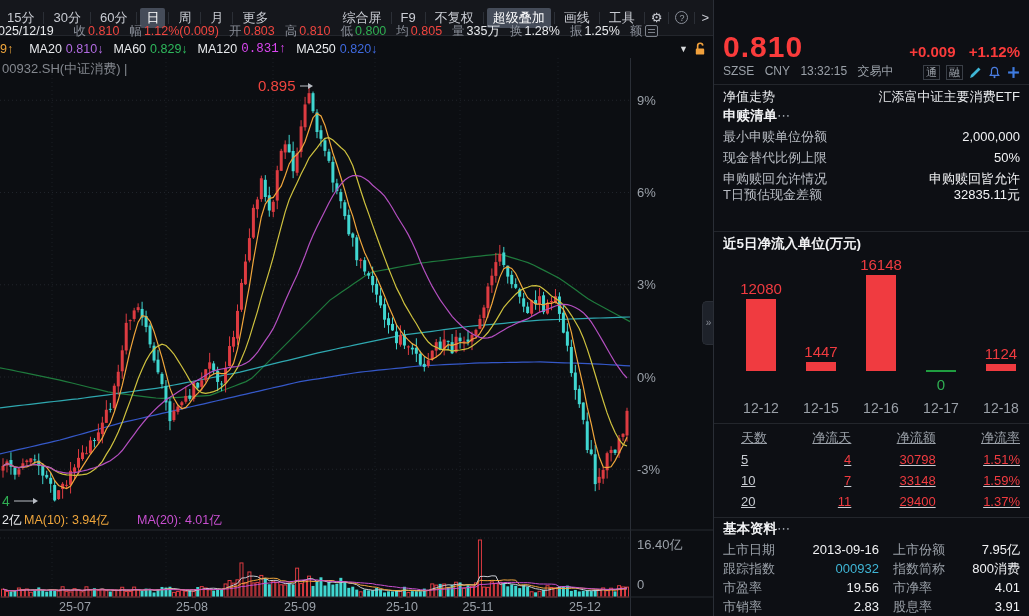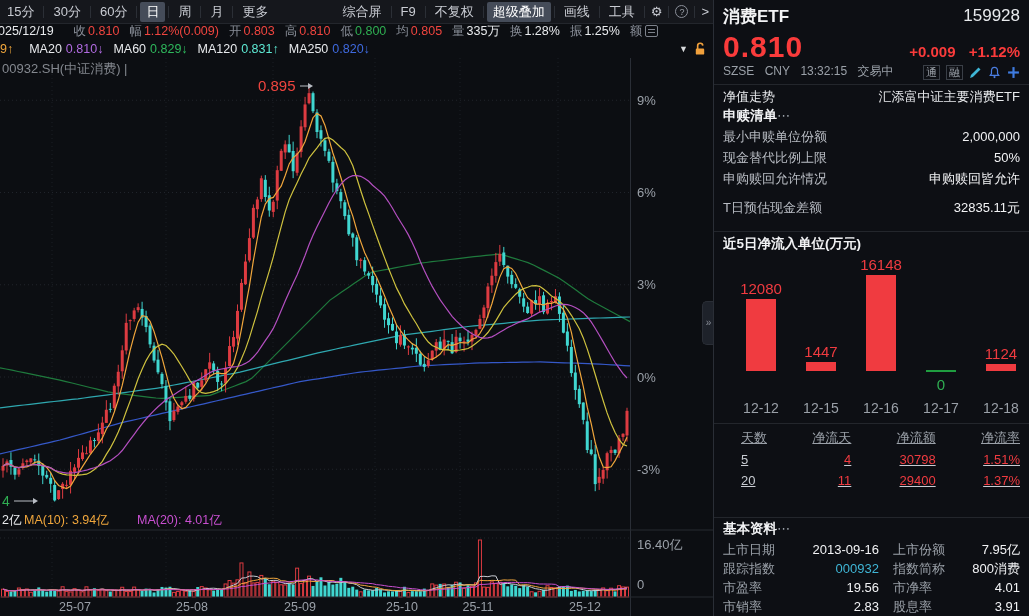--- a/index.html
+++ b/index.html
@@ -1,21 +1,21 @@
 <!DOCTYPE html>
 <html><head>
 <meta charset="utf-8">
 <style>
   html,body{margin:0;padding:0;background:#000;}
   *{box-sizing:border-box;}
   .app{position:relative;width:1029px;height:616px;background:#0c0e12;overflow:hidden;
        font-family:"Liberation Sans","DejaVu Sans",sans-serif;color:#c9ccd3;
        -webkit-font-smoothing:antialiased;}
   
-  .toolbar{position:absolute;left:0;top:0;width:713px;height:24px;background:#15171c;
+  .toolbar{position:absolute;left:0;top:0;width:713px;height:36px;background:#15171c;
            border-bottom:1px solid #23262c;display:flex;align-items:center;
            justify-content:space-between;font-size:13px;}
   .tgroup{display:flex;align-items:center;height:22px;}
   .titem{padding:1px 6px;margin:0 1px;color:#c9ccd3;white-space:nowrap;cursor:default;border-radius:2px;}
   .titem.active{background:#454c59;color:#fff;}
   .tsep{width:1px;height:12px;background:#2b2f36;margin:0 2px;}
   .ticon{margin:0 4px;color:#c9ccd3;}
   .help-circle{display:inline-flex;width:13px;height:13px;border:1px solid #8a8f99;border-radius:50%;
                align-items:center;justify-content:center;font-size:9px;color:#9aa0a8;margin:0 4px;}
   
@@ -159,21 +159,21 @@
   </div>
 
   <div class="marow">
     <span class="matrunc">9↑</span>
     <span id="maitems" style="display:flex;align-items:center;">
         <span class="malbl">MA20</span>
         <span class="maval" style="color: rgb(176, 106, 224);">0.810↓</span>
         <span class="malbl">MA60</span>
         <span class="maval" style="color: rgb(46, 184, 92);">0.829↓</span>
         <span class="malbl">MA120</span>
-        <span class="maval" style="color: #5eead4;">0.831↑</span>
+        <span class="maval" style="color: #d946ef; font-family: Liberation Mono, monospace;">0.831↑</span>
         <span class="malbl">MA250</span>
         <span class="maval" style="color: rgb(63, 106, 224);">0.820↓</span>
       </span>
     <span class="marange">
       <span class="tri">▼</span>
       <svg width="14" height="14" viewBox="0 0 12 12" style="margin-left:5px">
         <path d="M4 6 V3.4 A2.2 2.2 0 0 1 8.4 3.1" fill="none" stroke="#f0a03c" stroke-width="1.4"></path>
         <rect x="2.4" y="5.6" width="7.2" height="5.2" rx="1" fill="#f0a03c"></rect>
       </svg>
     </span>
@@ -699,24 +699,20 @@
       <line x1="300" y1="86" x2="308" y2="86" stroke="#b9bdc4"></line>
       <polygon points="308,83 313,86 308,89" fill="#b9bdc4"></polygon>
       <text x="2" y="506" fill="#2fae52" font-size="14" text-anchor="start">4</text>
       <line x1="14" y1="501" x2="33" y2="501" stroke="#b9bdc4"></line>
       <polygon points="33,498 38,501 33,504" fill="#b9bdc4"></polygon>
     </svg>
 
   <div class="handle">»</div>
 
   <div class="panel">
-    <div class="abs p-head">
-      <span class="p-name">消费ETF</span>
-      <span class="p-code">159928</span>
-    </div>
     <div class="abs p-price">
       <span class="p-last">0.810</span>
       <span class="p-chg">
         <span>+0.009</span>
         <span>+1.12%</span>
       </span>
     </div>
     <div class="abs p-status">
       <span class="stleft">
         <span>SZSE</span>
@@ -756,21 +752,21 @@
       <span class="v">2,000,000</span>
     </div>
     <div class="lrow" style="top:147px">
       <span class="l">现金替代比例上限</span>
       <span class="v">50%</span>
     </div>
     <div class="lrow" style="top:168px">
       <span class="l">申购赎回允许情况</span>
       <span class="v">申购赎回皆允许</span>
     </div>
-    <div class="lrow" style="top:197px">
+    <div class="lrow" style="top:184px">
       <span class="l">T日预估现金差额</span>
       <span class="v">32835.11元</span>
     </div>
     <div class="hr" style="top:231px"></div>
 
     <div class="abs sechead" style="top:235px">
       <span class="st">近5日净流入</span>
       <span class="st">单位(万元)</span>
     </div>
     <div id="flow-bars">
@@ -797,20 +793,26 @@
           <span class="c0">天数</span>
           <span class="cr">净流天</span>
           <span class="cr">净流额</span>
           <span class="cr">净流率</span>
         </div>
         <div class="trow">
           <span class="c0">5</span>
           <span class="cr">4</span>
           <span class="cr">30798</span>
           <span class="cr">1.51%</span>
+        </div>
+        <div class="trow">
+          <span class="c0">10</span>
+          <span class="cr">7</span>
+          <span class="cr">33148</span>
+          <span class="cr">1.59%</span>
         </div>
         <div class="trow">
           <span class="c0">20</span>
           <span class="cr">11</span>
           <span class="cr">29400</span>
           <span class="cr">1.37%</span>
         </div>
       </div>
     <div class="hr" style="top:517px"></div>
 

